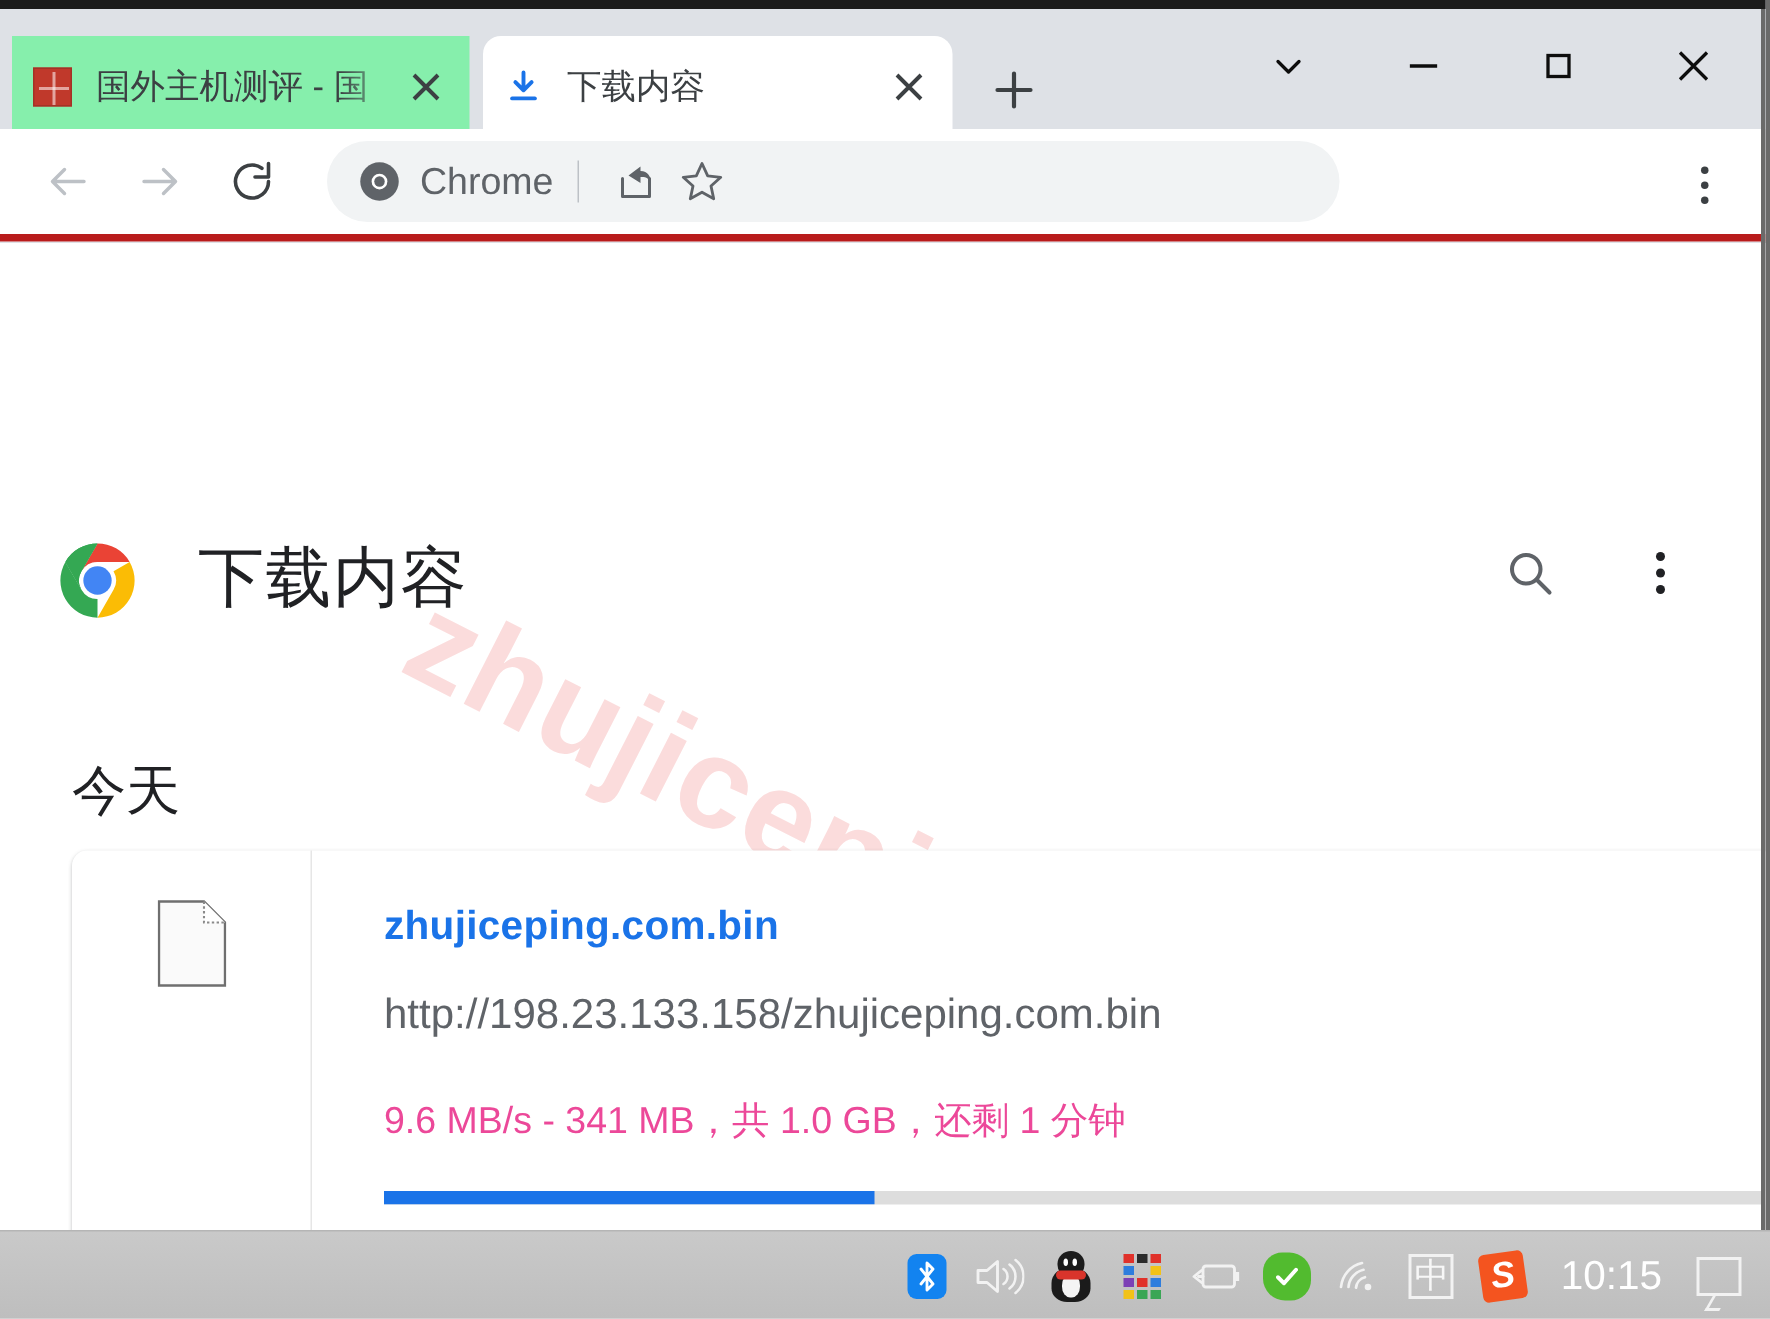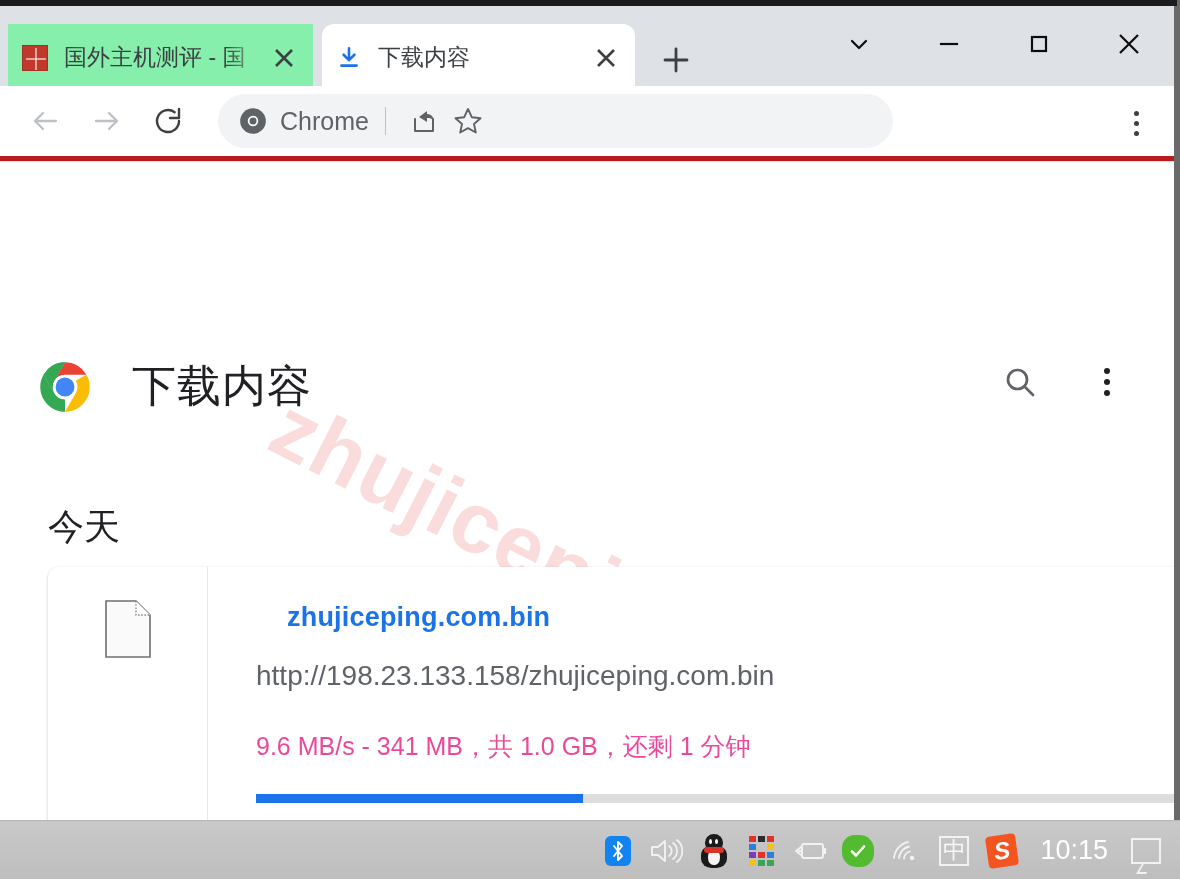--- a/index.html
+++ b/index.html
@@ -215,21 +215,20 @@
     position: absolute; left: 57px; top: 33px;
     width: 46px; height: 58px;
   }
   #card-body {
     position: absolute; left: 208px; top: 0; width: 972px; height: 350px;
   }
   #file-name {
     position: absolute; left: 0; top: 35px;
     font-size: 27px; color: #1a73e8; font-weight: 700;
     letter-spacing: .2px;
-    margin-left: 31px;
   }
   #file-url {
     position: absolute; left: 0; top: 93px;
     font-size: 28px; color: #5f6368;
   }
   #download-status {
     position: absolute; left: 0; top: 163px;
     font-size: 25px; color: #ec4899;
   }
   #progress-track {

